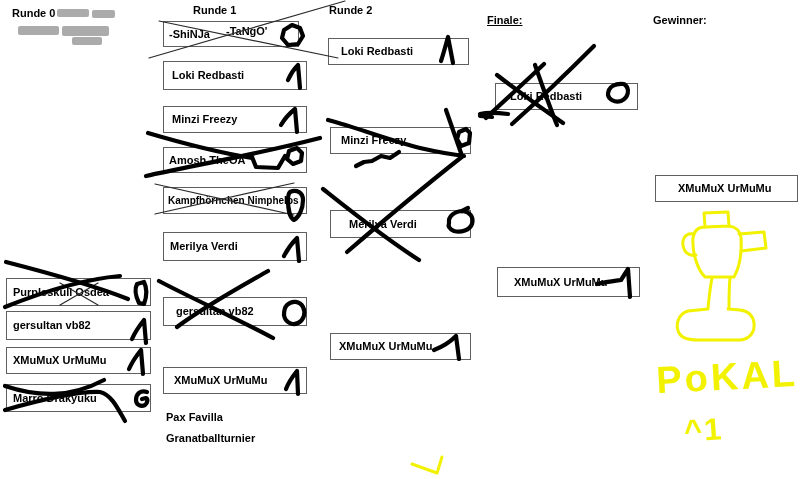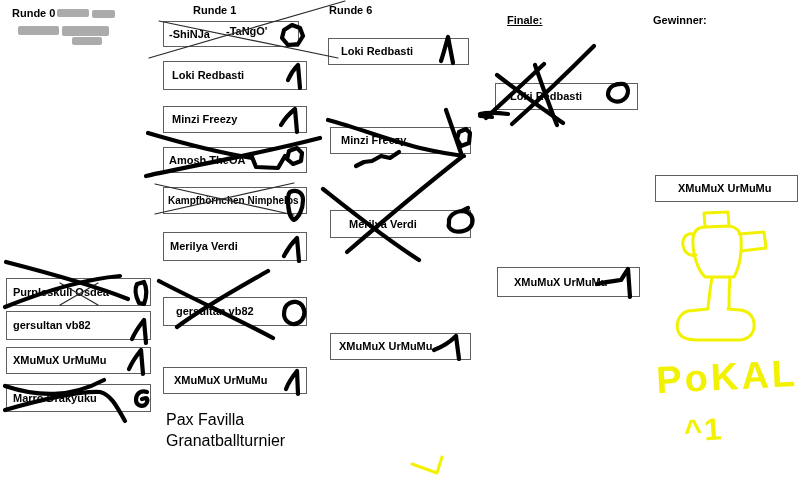--- a/index.html
+++ b/index.html
@@ -3,38 +3,38 @@
 <meta charset="utf-8">
 <style>
   html,body{margin:0;padding:0;background:#fff;}
   #stage{position:relative;width:800px;height:479px;background:#ffffff;overflow:hidden;
          font-family:"Liberation Sans",sans-serif;}
   .hdr{position:absolute;font-size:11px;font-weight:bold;color:#000;white-space:pre;}
   .box{position:absolute;background:#fff;border:1px solid #5f5f5f;display:flex;align-items:center;box-sizing:border-box;}
   .box .lbl{font-size:11px;font-weight:bold;color:#000;white-space:pre;line-height:1;}
   .box .lbl.small{font-size:10px;}
   .raised{display:inline-block;transform:translateY(-3px);margin-left:16px;}
-  .ftxt{position:absolute;font-size:16px;font-weight:normal;color:#000;white-space:pre;}
+  .ftxt{position:absolute;font-size:11px;font-weight:bold;color:#000;white-space:pre;}
   svg#ink{position:absolute;left:0;top:0;pointer-events:none;z-index:5;}
   svg#ink path{fill:none;stroke:#000;stroke-linecap:round;stroke-linejoin:round;}
   svg#ink .thick{stroke-width:4.2;}
   svg#ink .thin{stroke-width:1.2;stroke:#2a2a2a;}
   svg#ink .yellow{stroke:#f2f200;stroke-width:3;}
   svg#ink .smudge{fill:#ababab;stroke:none;}
   svg#ink text{font-family:"Liberation Sans",sans-serif;font-weight:bold;fill:#f2f200;stroke:none;}
 </style>
 </head>
 <body>
 
 <div id="stage">
 
   <div class="hdr" style="left:12px;top:7px;">Runde 0 :</div>
   <div class="hdr" style="left:165px;top:4px;margin-left:28px;">Runde 1</div>
-  <div class="hdr" style="left:329px;top:4px;">Runde 6</div>
-  <div class="hdr" style="left:507px;top:14px;text-decoration:underline;">Finale:</div>
+  <div class="hdr" style="left:329px;top:4px;">Runde 2</div>
+  <div class="hdr" style="left:487px;top:14px;text-decoration:underline;">Finale:</div>
   <div class="hdr" style="left:653px;top:14px;text-align:center;">Gewinner:</div>
 
   <div class="box" style="left:6px;top:278px;width:145px;height:28px;padding-left:6px;">
     <span class="lbl">Purpleskull Osdea</span>
     </div>
   <div class="box" style="left:6px;top:311px;width:145px;height:29px;padding-left:6px;">
     <span class="lbl">gersultan vb82</span>
     </div>
   <div class="box" style="left:6px;top:347px;width:145px;height:27px;padding-left:6px;">
     <span class="lbl">XMuMuX UrMuMu</span>

